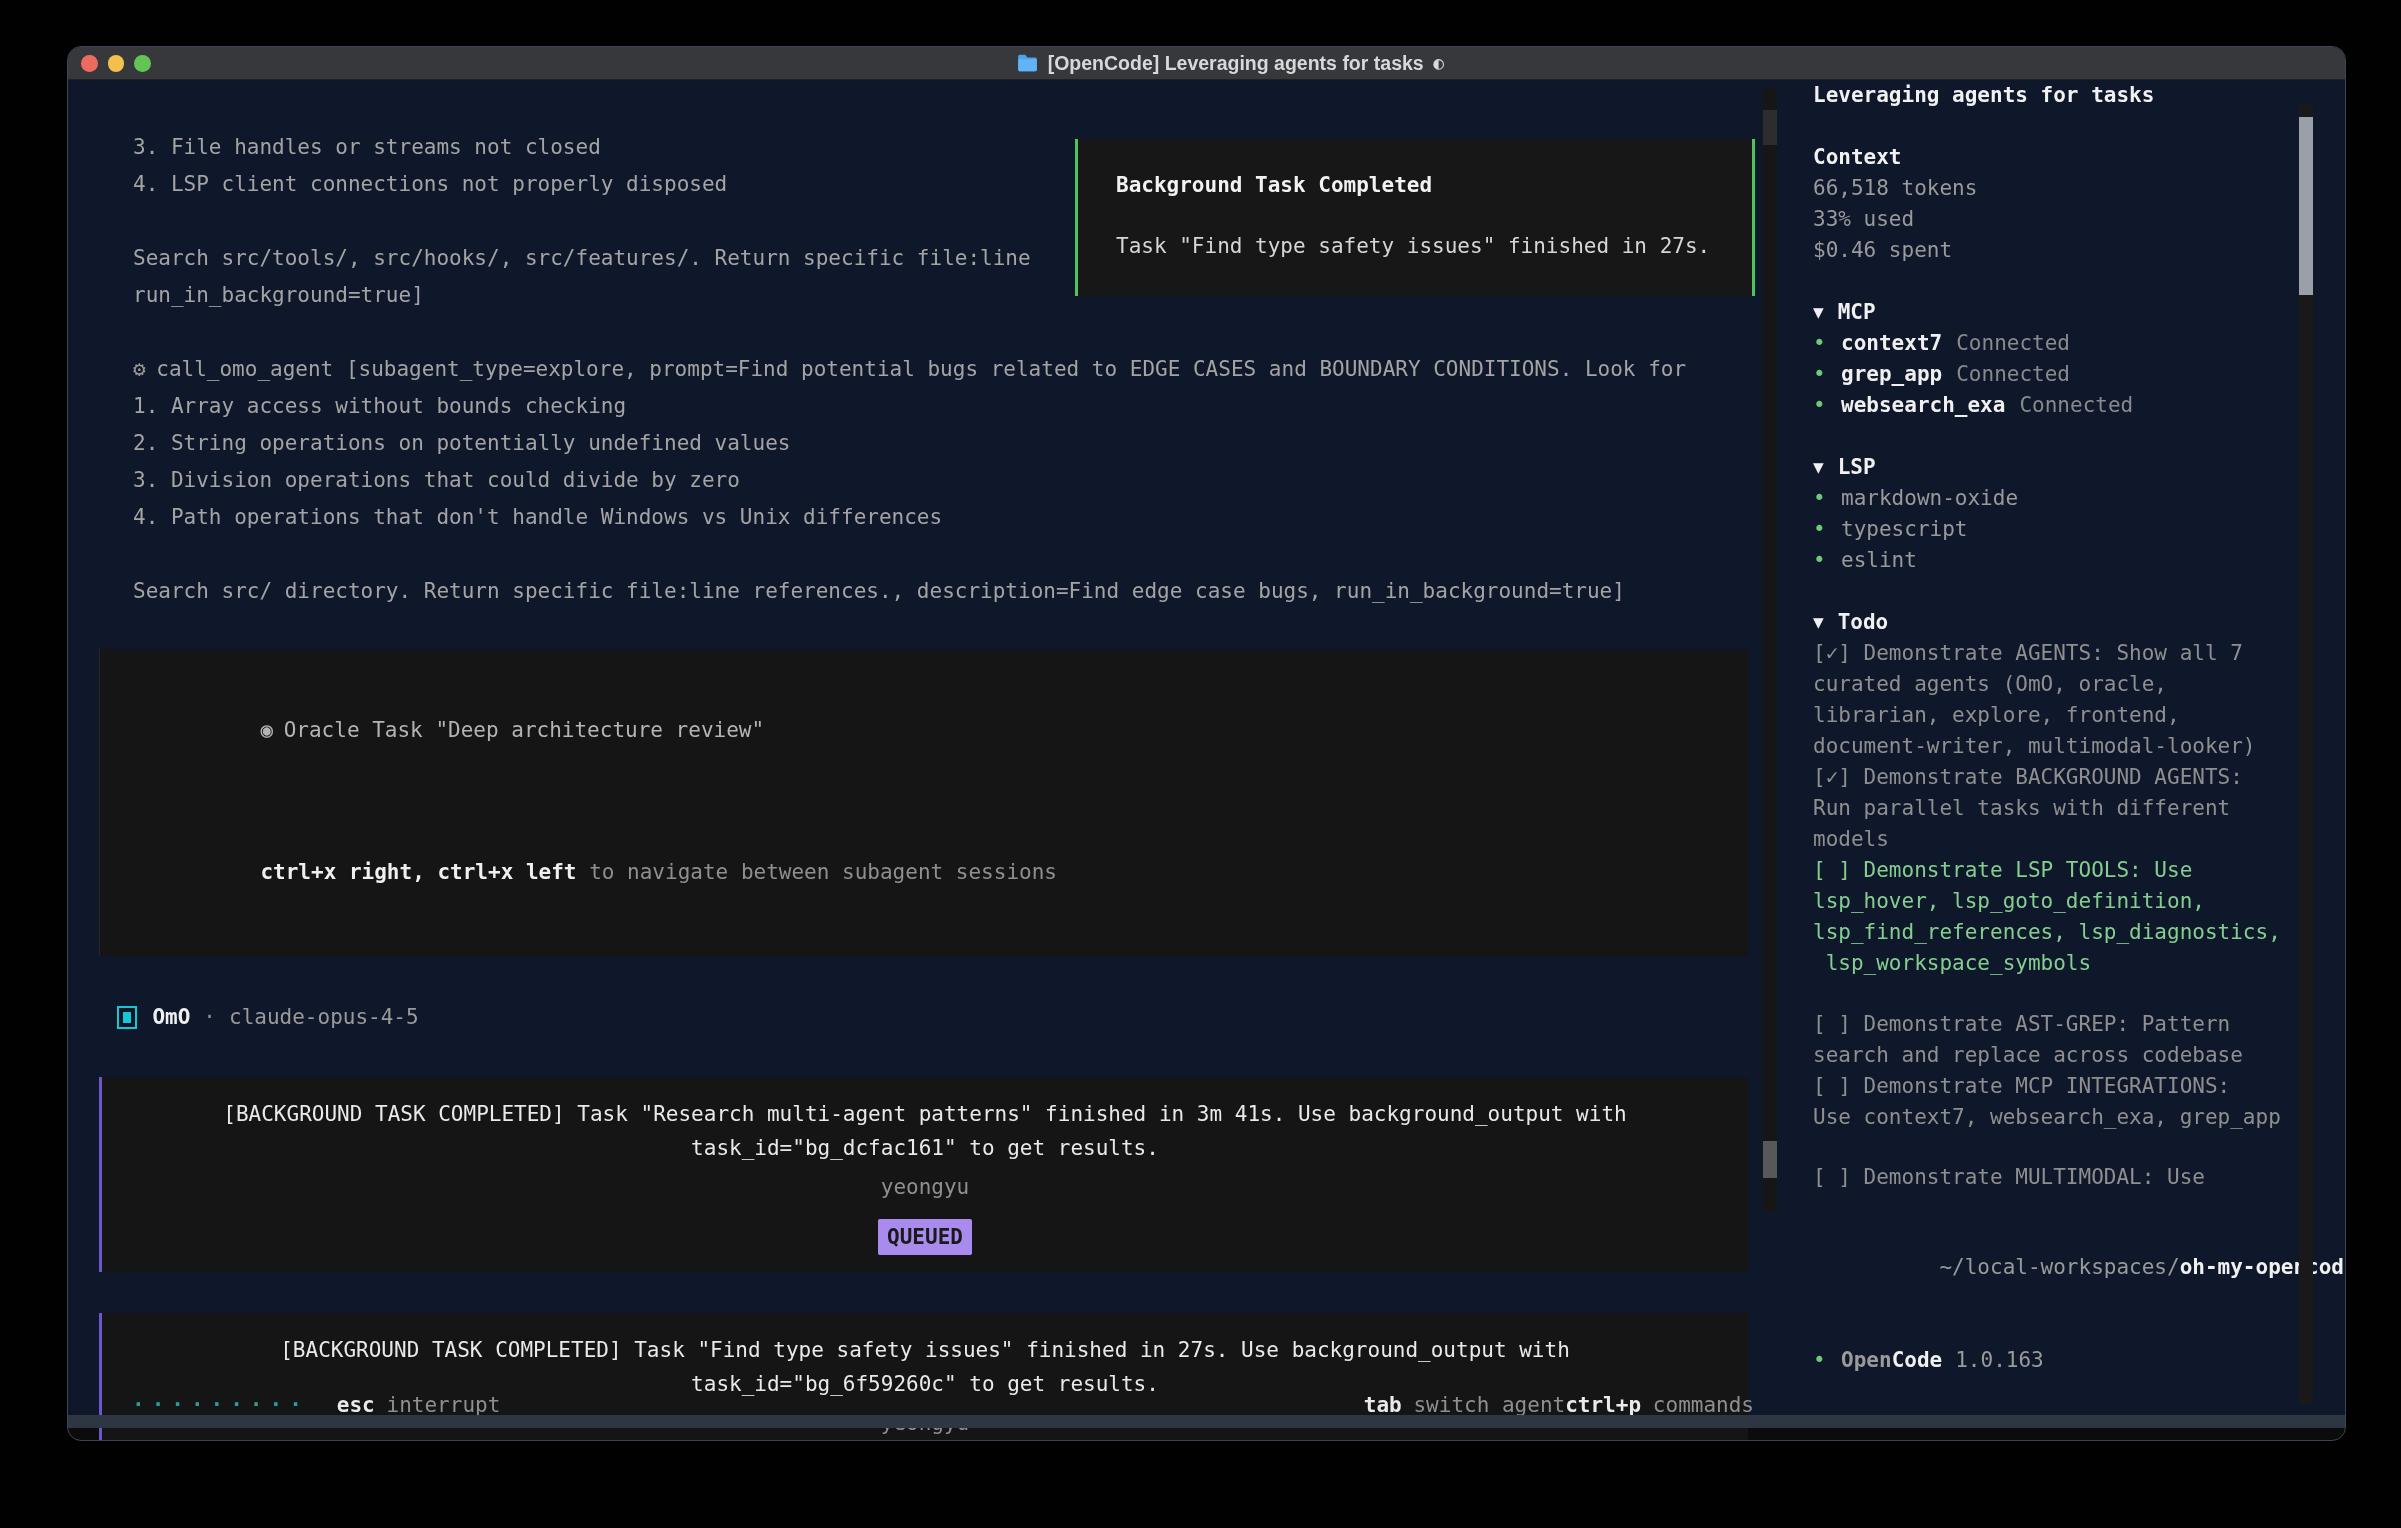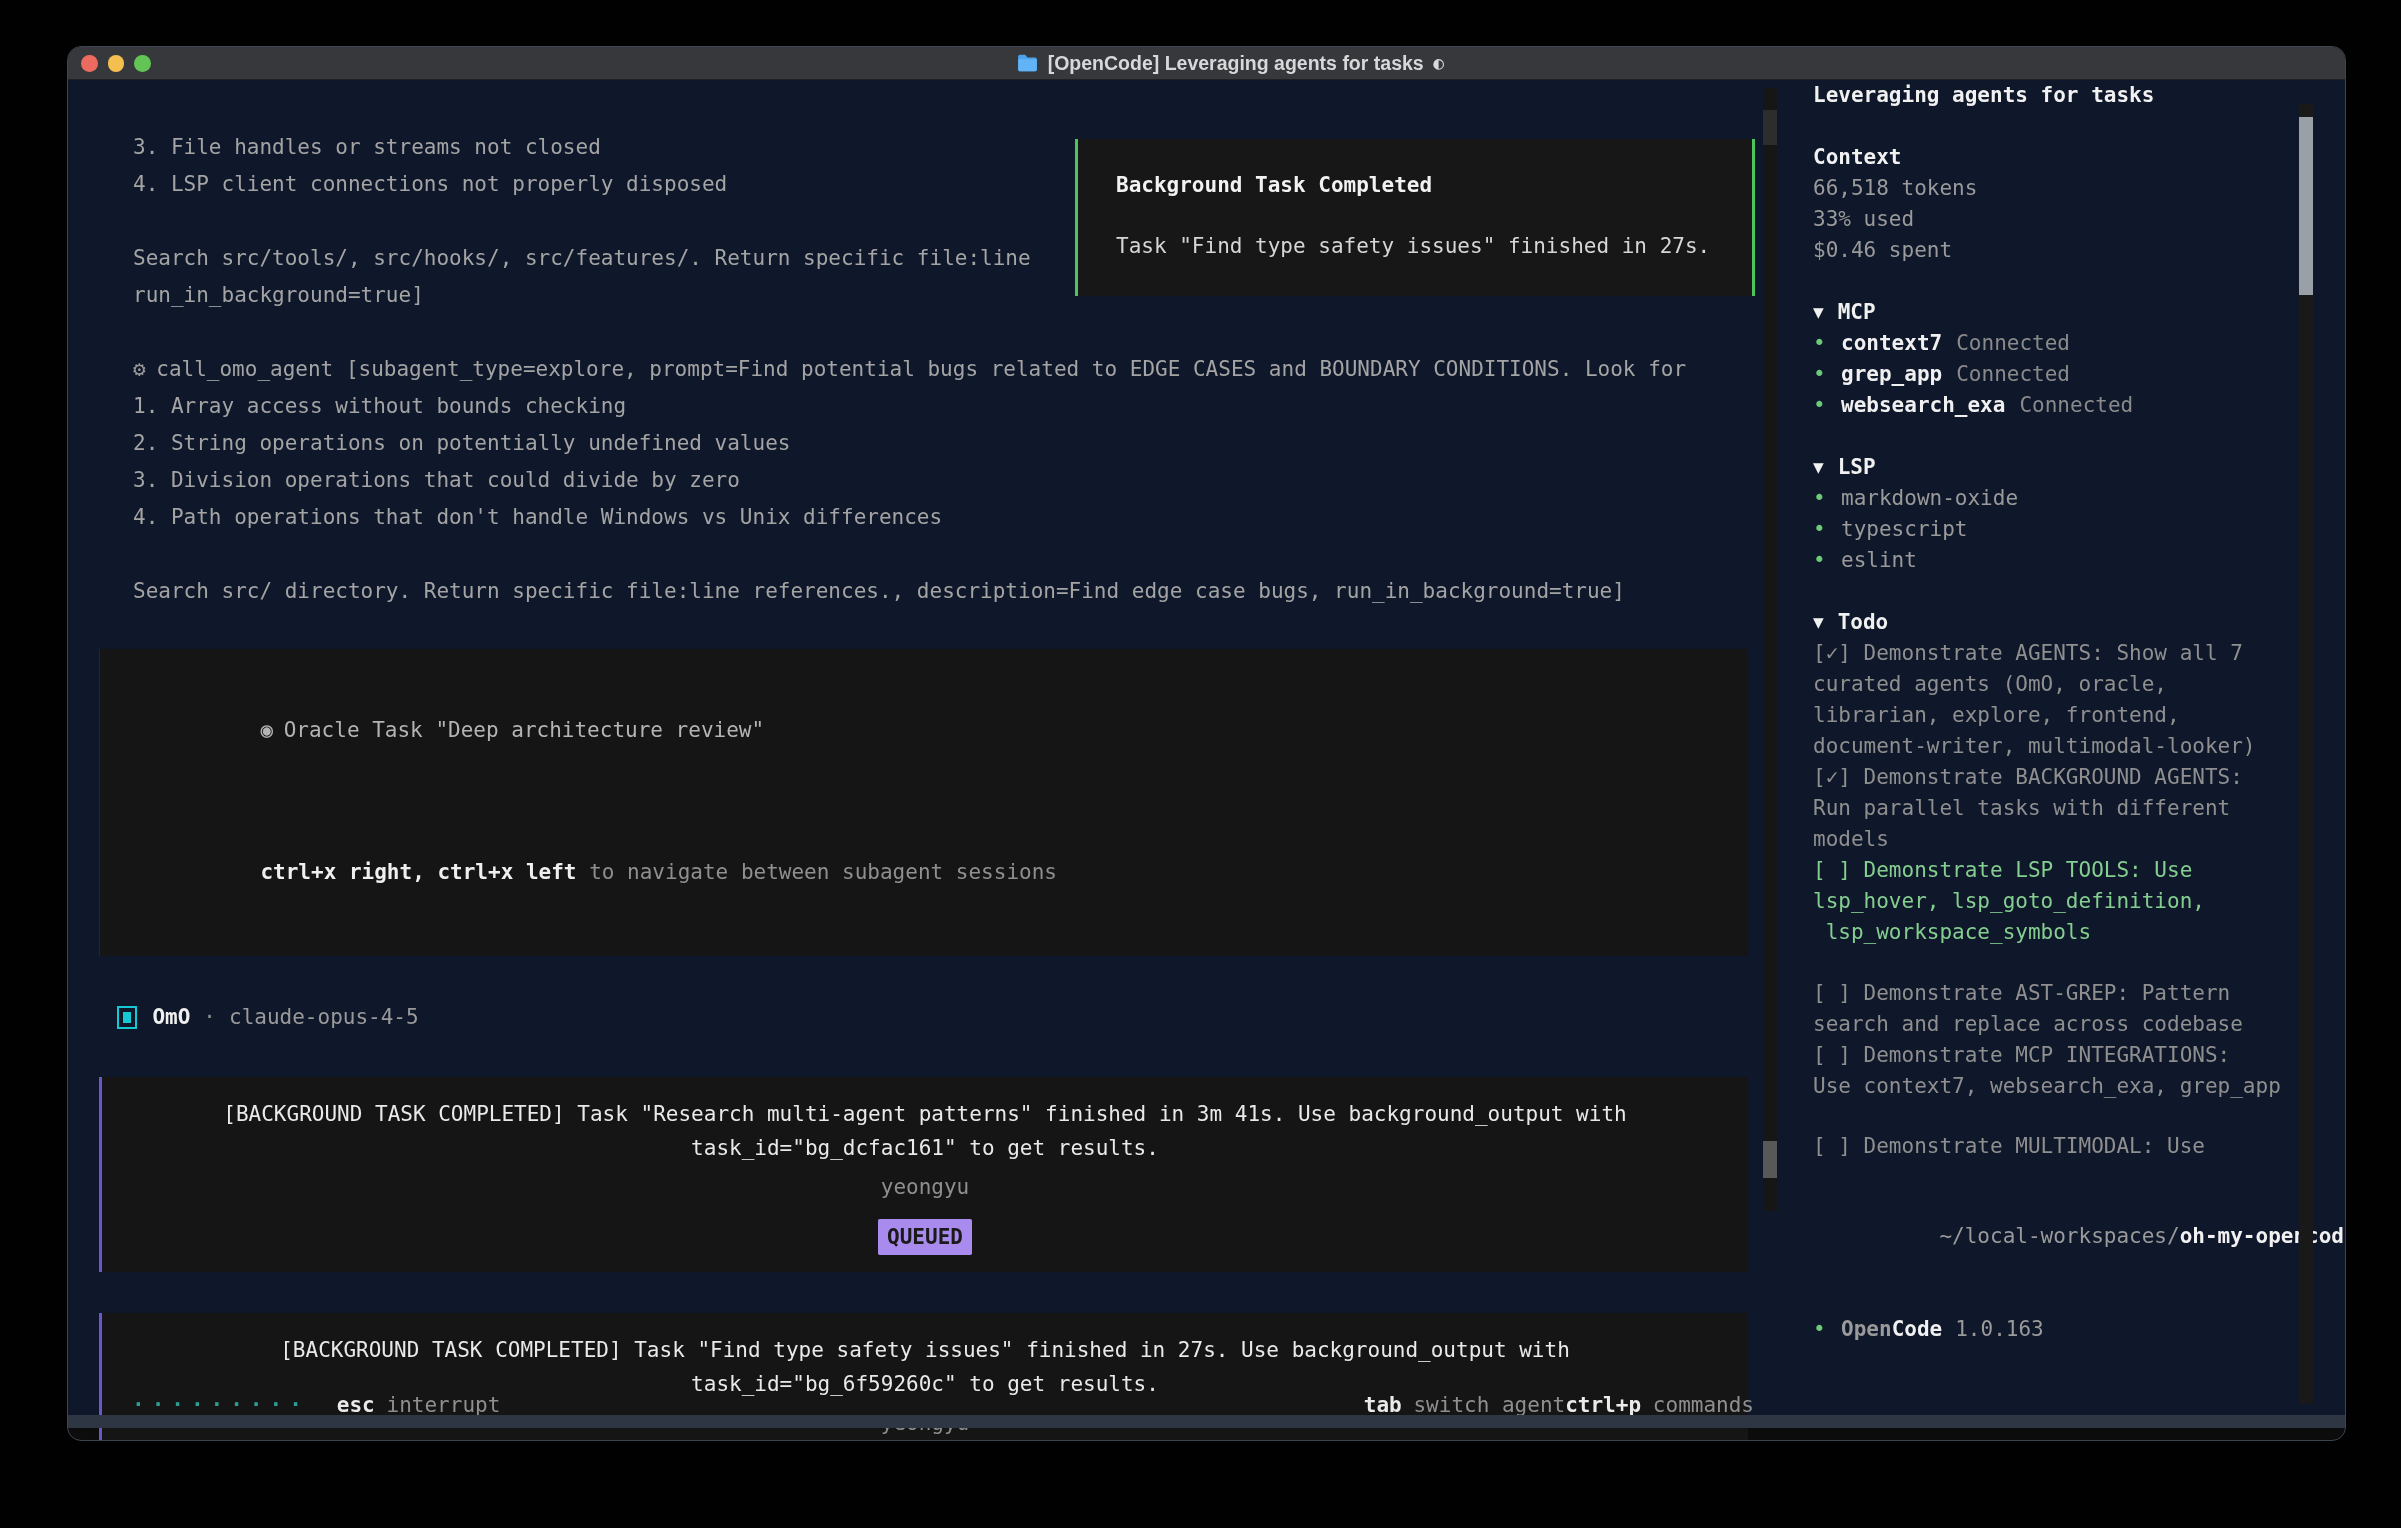--- a/index.html
+++ b/index.html
@@ -266,20 +266,21 @@
             <div class="sb-line">document-writer, multimodal-looker)</div>
           </div>
           <div class="todo-item done">
             <div class="sb-line">[✓] Demonstrate BACKGROUND AGENTS:</div>
             <div class="sb-line">Run parallel tasks with different</div>
             <div class="sb-line">models</div>
           </div>
           <div class="todo-item active">
             <div class="sb-line">[ ] Demonstrate LSP TOOLS: Use</div>
             <div class="sb-line">lsp_hover, lsp_goto_definition,</div>
+            <div class="sb-line">lsp_find_references, lsp_diagnostics,</div>
             <div class="sb-line"> lsp_workspace_symbols</div>
           </div>
           <div class="todo-item pending gaptop">
             <div class="sb-line">[ ] Demonstrate AST-GREP: Pattern</div>
             <div class="sb-line">search and replace across codebase</div>
           </div>
           <div class="todo-item pending">
             <div class="sb-line">[ ] Demonstrate MCP INTEGRATIONS:</div>
             <div class="sb-line">Use context7, websearch_exa, grep_app</div>
           </div>

